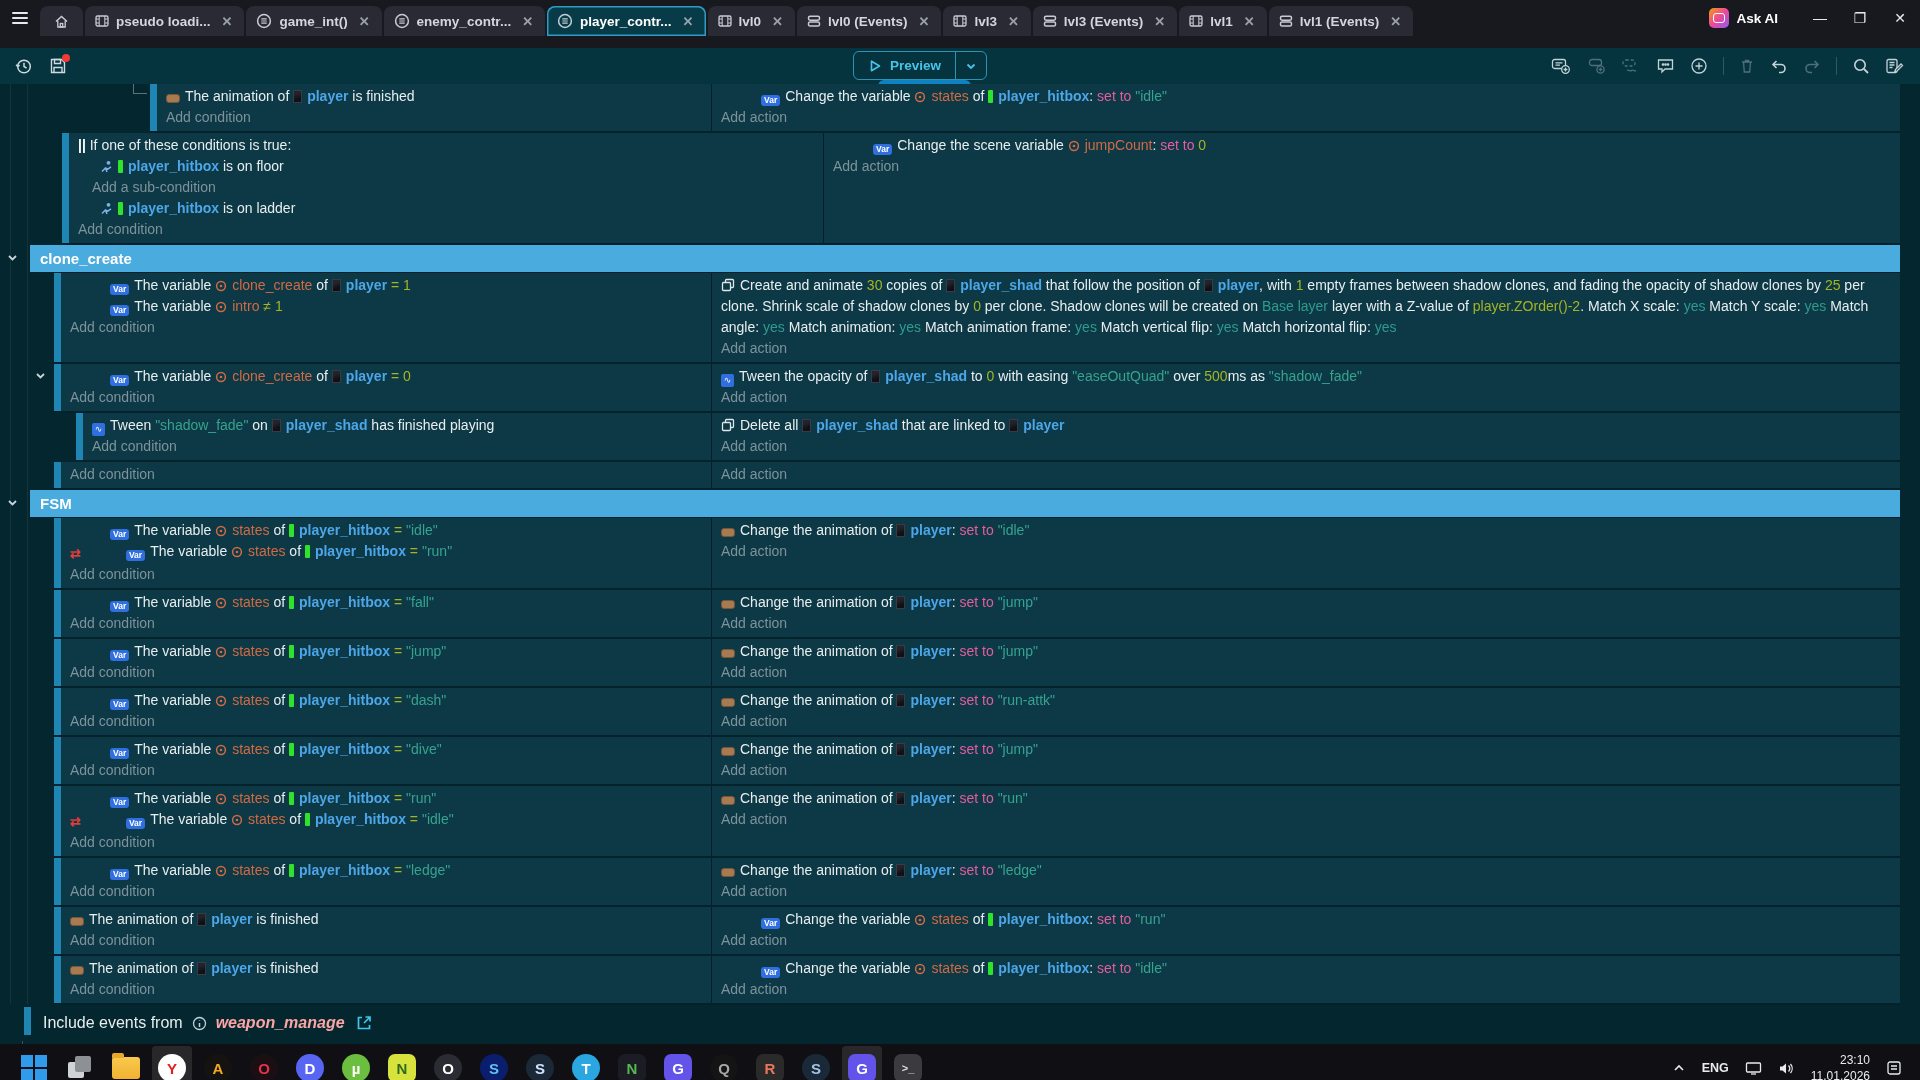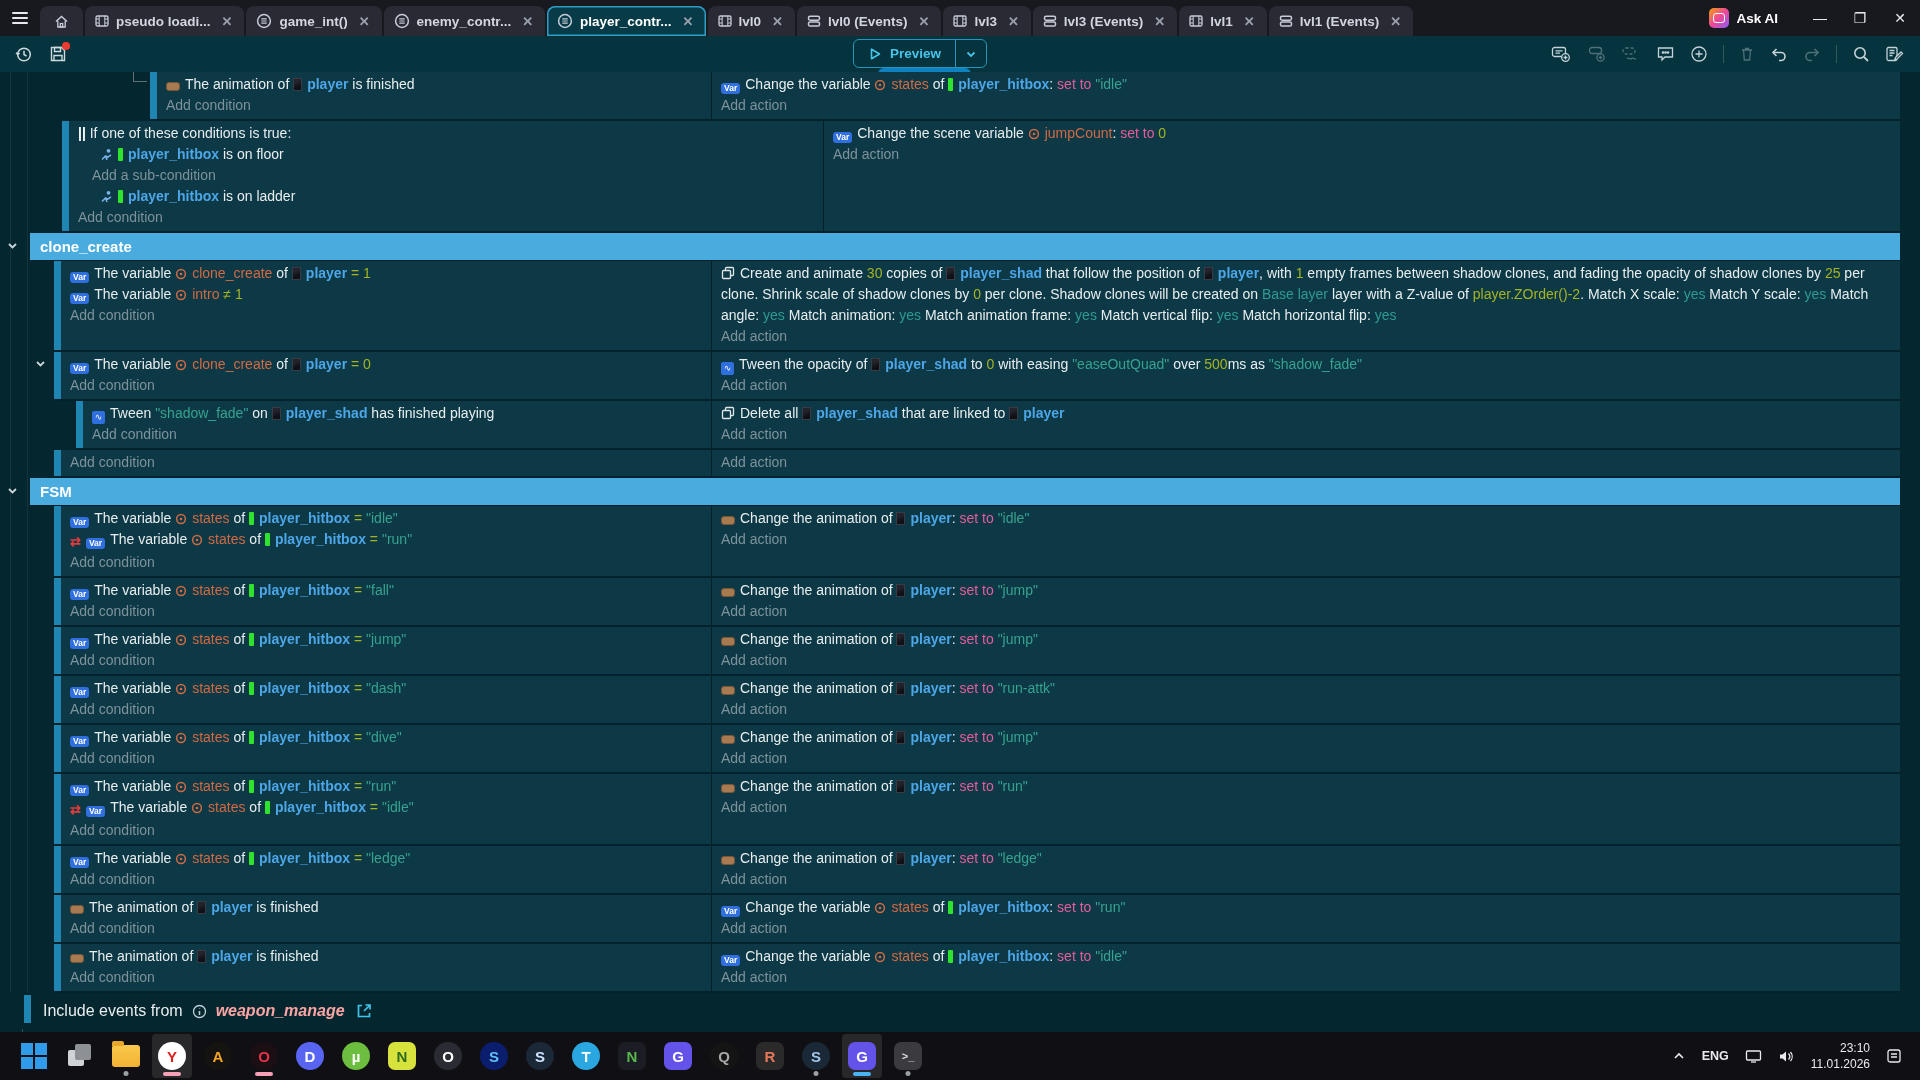--- a/index.html
+++ b/index.html
@@ -1,19 +1,19 @@
 <!DOCTYPE html>
 <html><head>
 <meta charset="utf-8">
 <style>
   *{margin:0;padding:0;box-sizing:border-box;}
   html,body{width:1920px;height:1080px;overflow:hidden;background:#04262e;
     font-family:"Liberation Sans", sans-serif;}
   
-  .titlebar{height:36px;background:#18181f;display:flex;align-items:flex-start;position:relative;}
+  .titlebar{height:48px;background:#18181f;display:flex;align-items:flex-start;position:relative;}
   .hamburger{width:40px;height:36px;display:flex;align-items:center;justify-content:center;color:#e8e8ee;cursor:pointer;}
   .tabs{display:flex;align-items:flex-end;height:36px;gap:2px;flex:1;min-width:0;}
   .tab{height:30px;background:#2a2a35;color:#d2d6de;border-radius:8px 8px 0 0;display:flex;align-items:center;gap:7px;padding:0 10px;font-size:13.5px;font-weight:bold;white-space:nowrap;cursor:pointer;}
   .tab .ticon{display:flex;color:#c7ccd6;}
   .tab .tclose{color:#9aa1ad;font-size:13px;margin-left:2px;padding:0 2px;}
   .tab.active{background:#063b47;color:#fff;box-shadow:inset 0 0 0 1.5px #2f9dc6;}
   .tab.hometab{padding:0 14px;}
   .tb-right{position:absolute;right:0;top:0;height:36px;display:flex;align-items:center;gap:0;}
   .askai{display:flex;align-items:center;gap:7px;color:#fff;font-weight:bold;font-size:13.5px;margin-right:22px;cursor:pointer;}
   .askai .aichip{width:20px;height:20px;border-radius:5px;background:linear-gradient(135deg,#f59e0b,#ec4899,#8b5cf6);display:inline-block;position:relative;}
@@ -47,21 +47,21 @@
   .tk-o{color:#4da6e8;font-weight:bold;}
   .tk-v{color:#d06a45;}
   .tk-n{color:#a6b422;}
   .tk-s{color:#37a291;}
   .tk-k{color:#e55d9e;}
   .tk-y{color:#2f9b8e;}
   .tk-l{color:#2f9b8e;}
   .tk-d{color:#7e929c;cursor:pointer;}
   .tk-b{color:#fff;font-weight:bold;}
   .iw{display:inline-flex;vertical-align:-2px;margin-right:5px;}
-  .ic-var{background:#2f6fe0;color:#fff;font-size:8.5px;font-weight:bold;padding:1.5px 3px;border-radius:3px;line-height:1;display:inline-block;}
+  .ic-var{background:#2f6fe0;color:#fff;font-size:8.5px;font-weight:bold;padding:1.5px 3px;border-radius:3px;line-height:1;display:inline-block;margin-left:40px;}
   .ic-objgreen{width:5px;height:13px;background:#2de32b;border-radius:1px;display:inline-block;}
   .ic-objdark{width:9px;height:13px;background:linear-gradient(160deg,#23232c 30%,#101017 70%);border:1px solid #3a3a45;display:inline-block;}
   .ic-anim{width:14px;height:9px;background:#a87a52;border:1px solid #7a5638;border-radius:3px;display:inline-block;}
   .ic-tween{background:#2f6fe0;color:#fff;width:13px;height:13px;border-radius:2px;font-size:9px;display:inline-flex;align-items:center;justify-content:center;}
   .ic-invert{color:#e23c3c;font-weight:bold;font-size:13px;display:inline-block;}
   .grp-row{margin-left:30px;width:1870px;height:28px;background:#4aabdf;color:#fff;display:flex;align-items:center;font-size:15px;font-weight:bold;padding-left:10px;position:relative;border-bottom:1px solid #03222b;cursor:pointer;}
   .grp-chev{position:absolute;left:-24px;top:6px;color:#c9d5db;}
   .ev-chev{position:absolute;left:-20px;top:5px;color:#c9d5db;}
   .inc-row{margin-left:24px;display:flex;background:#04262e;padding:2px 0 6px 0;}
   .inc-bar{width:7px;background:#1f86b4;flex:none;}

